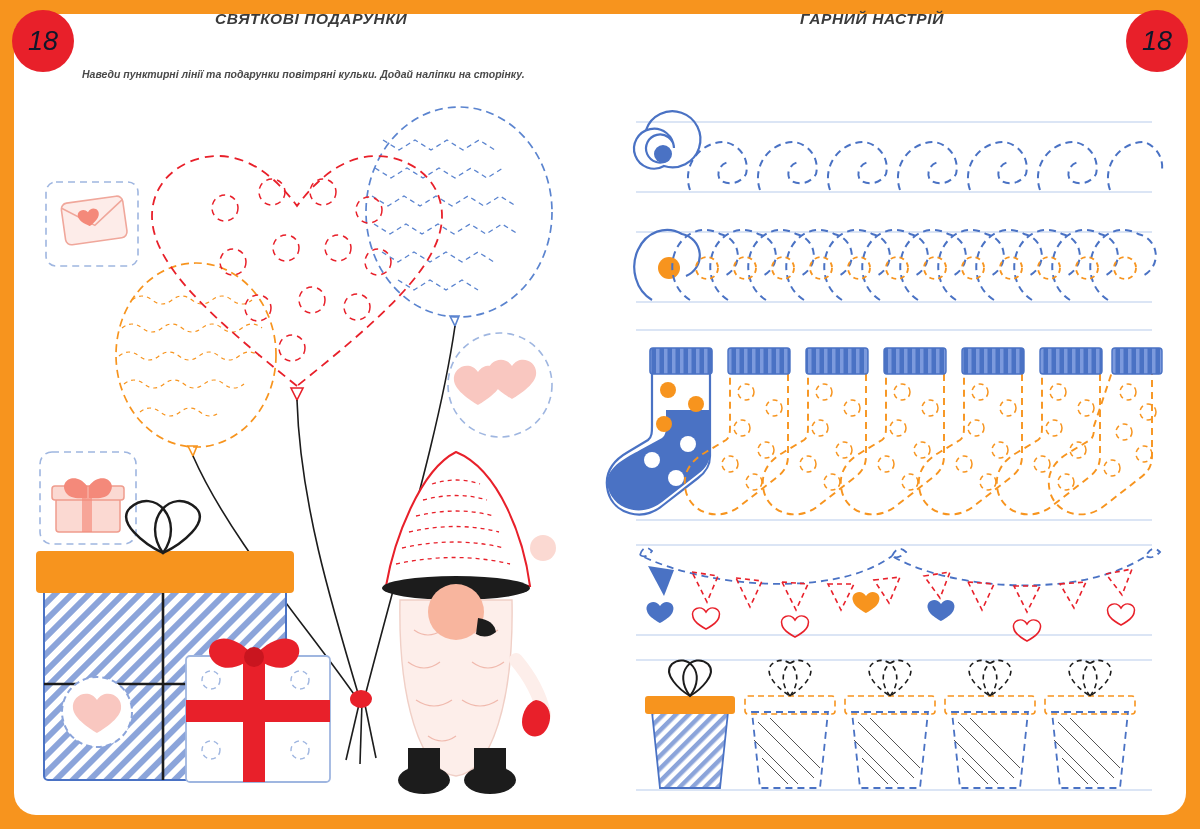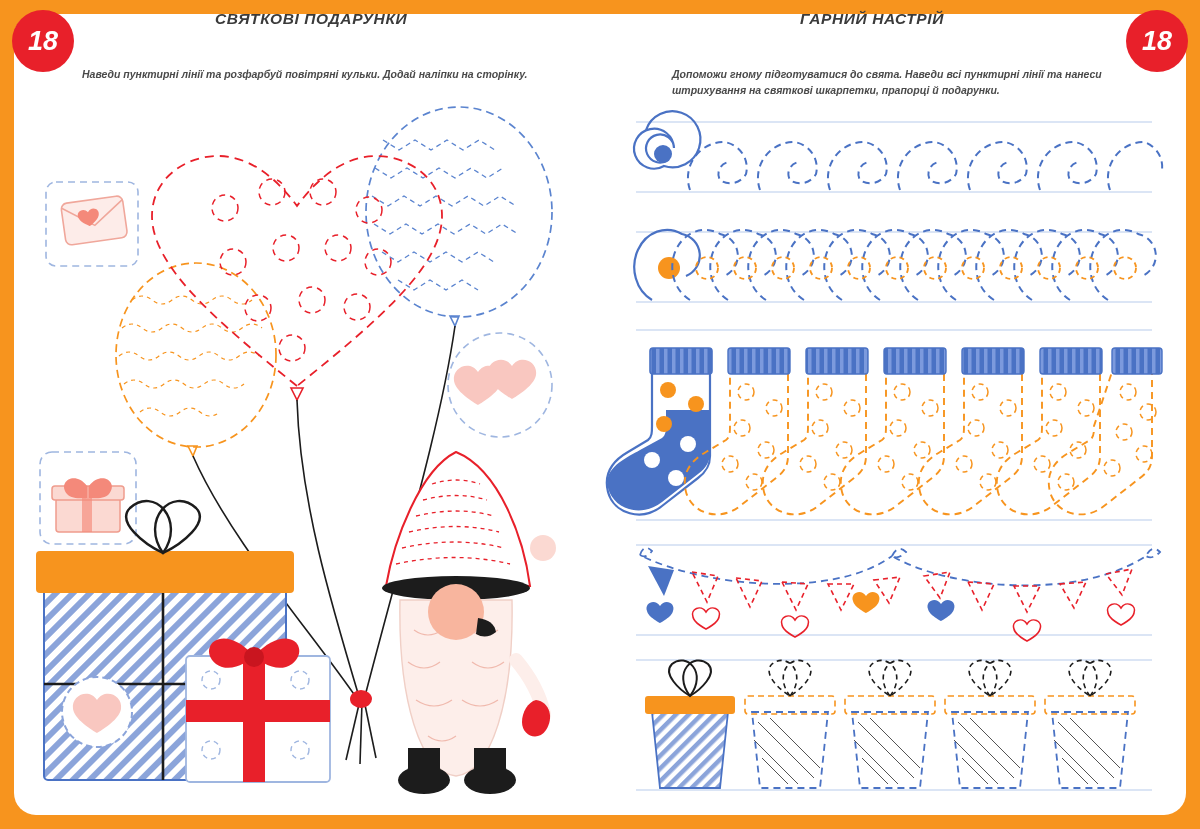--- a/index.html
+++ b/index.html
@@ -20,23 +20,23 @@
     width:1172px;height:801px;
     background:#ffffff;
     border-radius:22px;
   }
   
   .page-num{
     position:absolute;
     width:62px;height:62px;
     border-radius:50%;
     background:#e8202a;
-    color:#ffffff;
+    color:#0f172a;
     font-style:italic;
-    font-weight:bold;
+    font-weight:normal;
     font-size:27px;
     display:flex;align-items:center;justify-content:center;
     z-index:40;
   }
   .page-num.left{left:12px;top:10px;}
   .page-num.right{right:12px;top:10px;}
 
   .head-title{
     position:absolute;
     top:10px;
@@ -70,22 +70,21 @@
 
 <div class="page">
   <div class="paper"></div>
 
   <div class="page-num left">18</div>
   <div class="page-num right">18</div>
 
   <div class="head-title left">СВЯТКОВІ ПОДАРУНКИ</div>
   <div class="head-title right">ГАРНИЙ НАСТРІЙ</div>
 
-  <div class="instr l">Наведи пунктирні лінії та розфарбуй повітряні кульки. Додай наліпки на сторінку.</div>
-  <div class="instr r">Допоможи гному підготуватися до свята. Наведи всі пунктирні лінії та нанеси штрихування на святкові шкарпетки, прапорці й подарунки.</div>
+  <div class="instr l">Наведи пунктирні лінії та подарунки повітряні кульки. Додай наліпки на сторінку.</div>
 
   <svg class="canvas" viewBox="0 0 1200 829">
     <defs>
       <pattern id="stripeBlue" width="12" height="12" patternTransform="rotate(45)" patternUnits="userSpaceOnUse">
         <rect width="12" height="12" fill="#ffffff"></rect>
         <rect width="6" height="12" fill="#8ba4da"></rect>
       </pattern>
       <pattern id="stripeBlue2" width="9" height="9" patternTransform="rotate(45)" patternUnits="userSpaceOnUse">
         <rect width="9" height="9" fill="#ffffff"></rect>
         <rect width="4.5" height="9" fill="#8ba4da"></rect>

